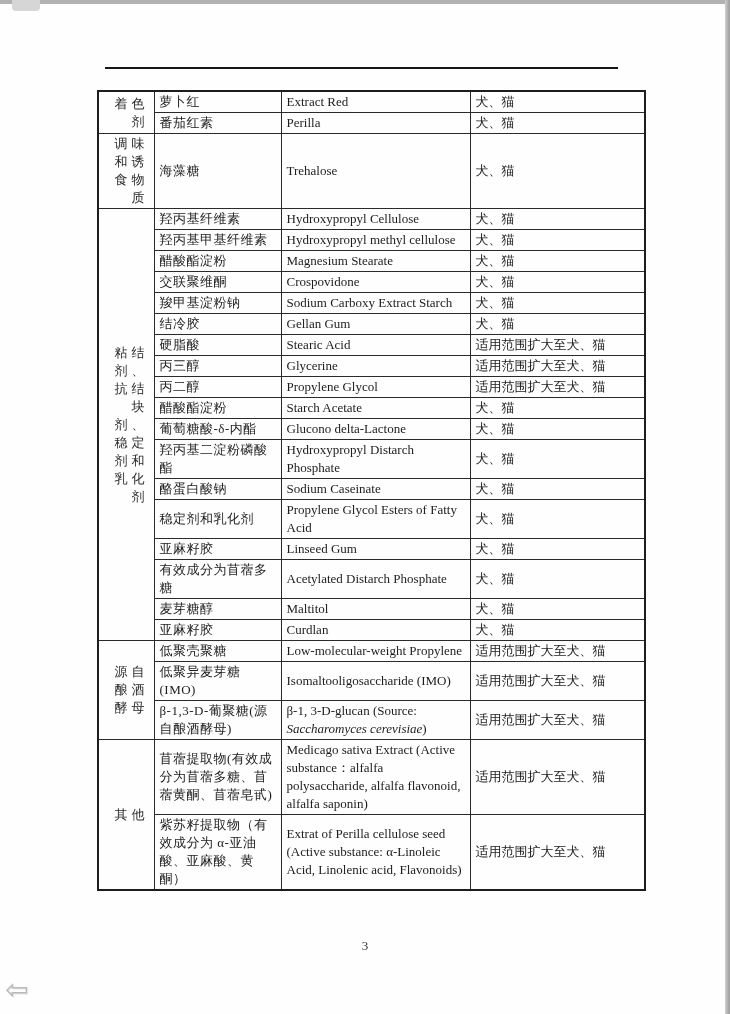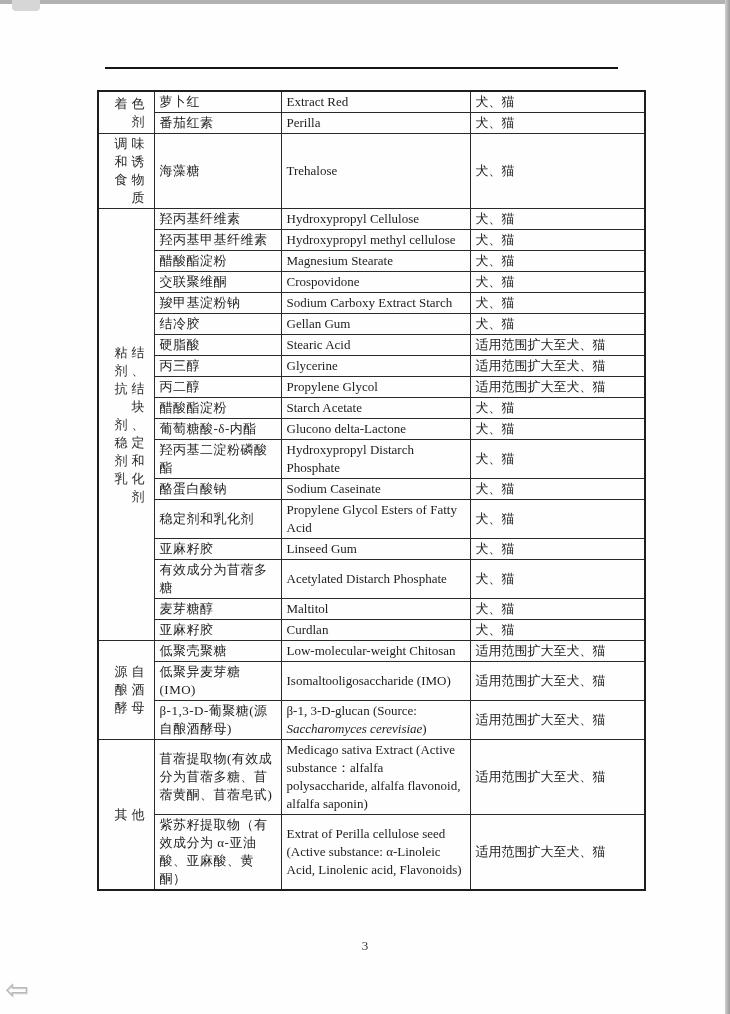--- a/index.html
+++ b/index.html
@@ -201,21 +201,21 @@
             <td class="scope">犬、猫</td>
           </tr>
           <tr class="single">
             <td class="cn">亚麻籽胶</td>
             <td class="en">Curdlan</td>
             <td class="scope">犬、猫</td>
           </tr>
           <tr>
             <td class="cat" rowspan="3">源自酿酒酵母</td>
             <td class="cn">低聚壳聚糖</td>
-            <td class="en">Low-molecular-weight Chitosan</td>
+            <td class="en">Low-molecular-weight Propylene</td>
             <td class="scope">适用范围扩大至犬、猫</td>
           </tr>
           <tr>
             <td class="cn">低聚异麦芽糖(IMO)</td>
             <td class="en">Isomaltooligosaccharide (IMO)</td>
             <td class="scope">适用范围扩大至犬、猫</td>
           </tr>
           <tr>
             <td class="cn">β-1,3-D-葡聚糖(源自酿酒酵母)</td>
             <td class="en">β-1, 3-D-glucan (Source: <i>Saccharomyces cerevisiae</i>)</td>

